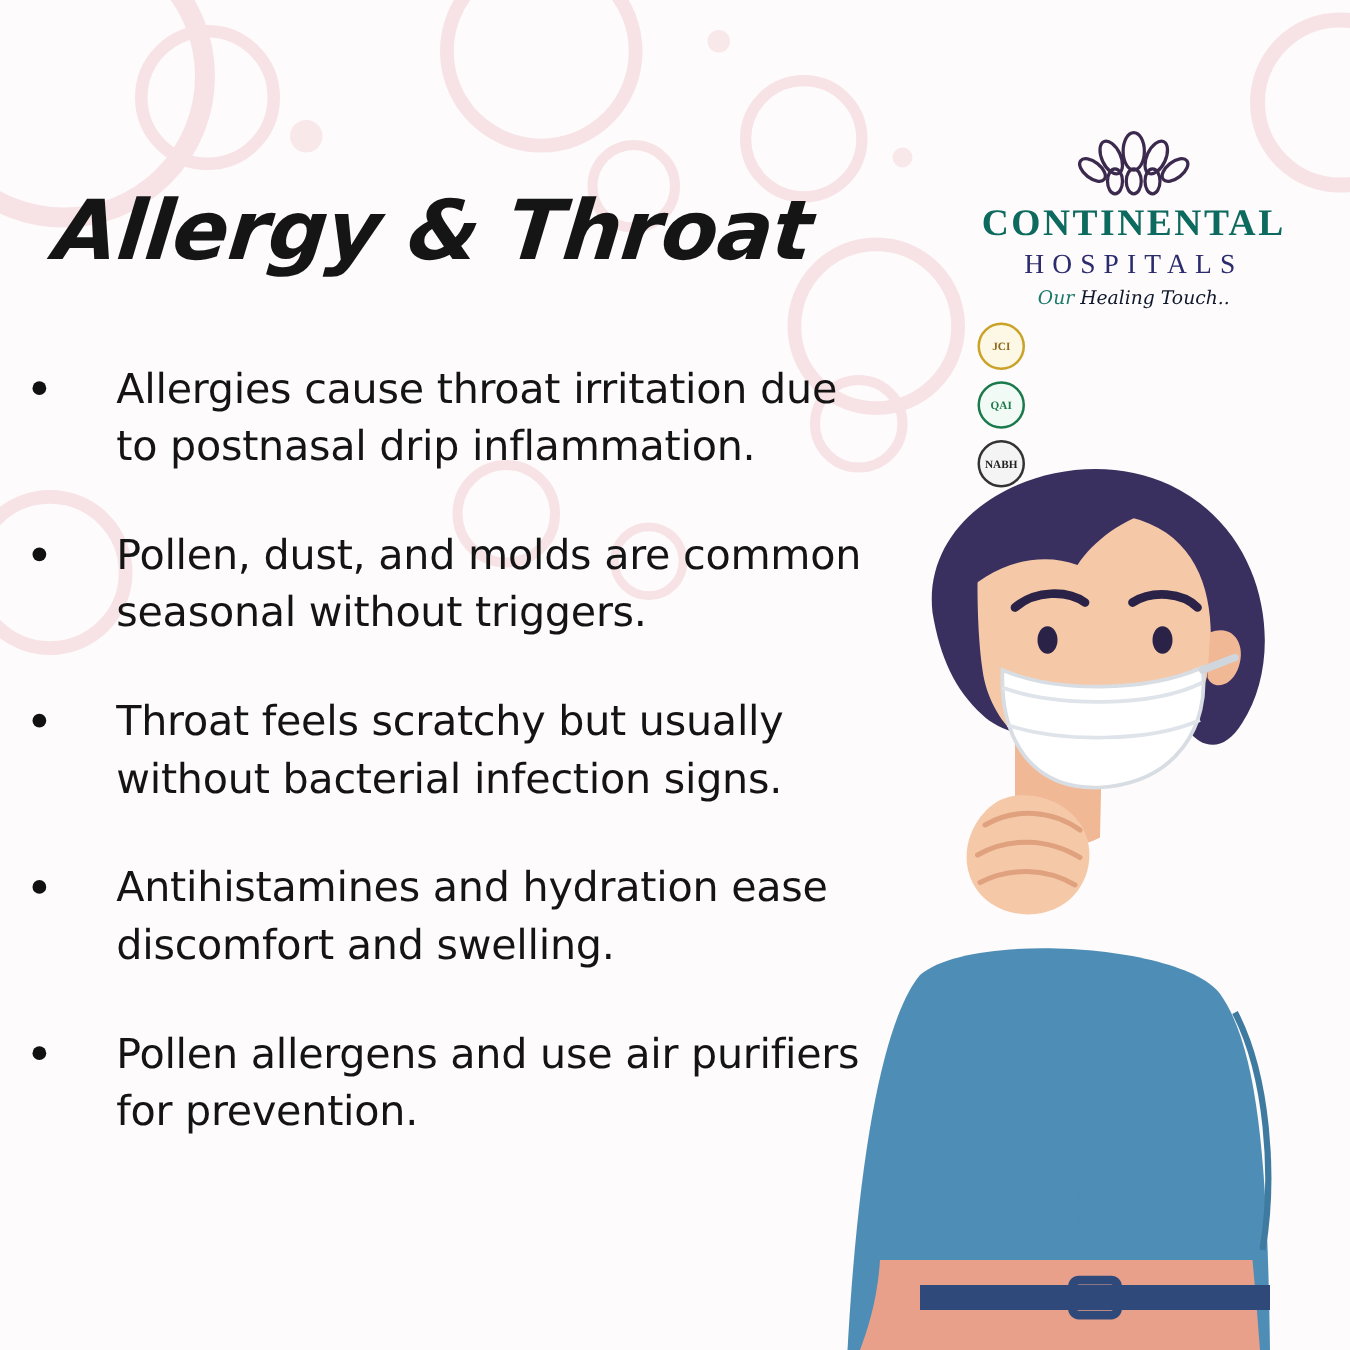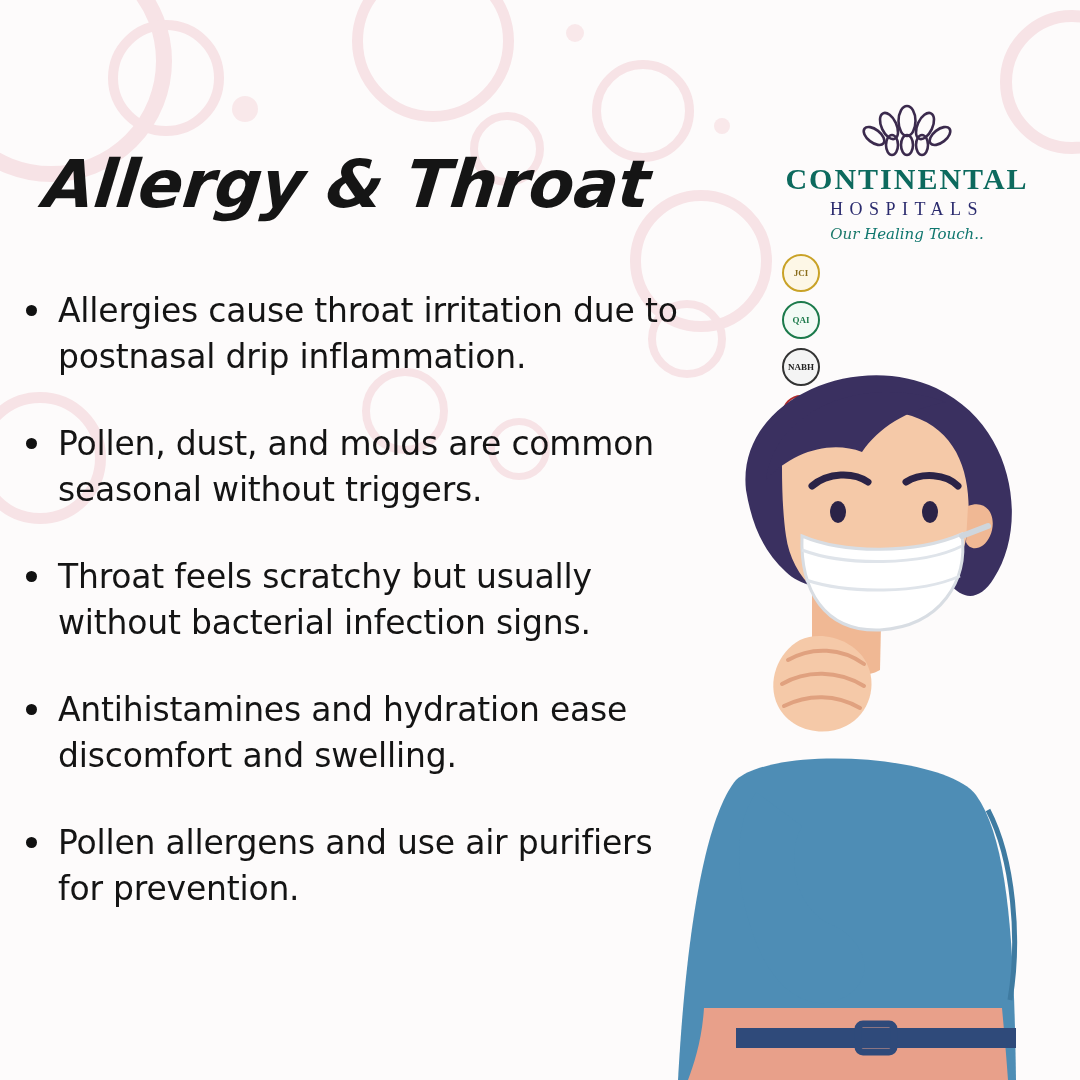--- a/index.html
+++ b/index.html
@@ -60,20 +60,21 @@
   .bullets {
     position: absolute;
     left: 26px;
     top: 288px;
     width: 680px;
   }
   .bullet {
     display: flex;
     align-items: flex-start;
     margin-bottom: 42px;
+    gap: 35px;
   }
   .bullet-dot {
     flex: 0 0 auto;
     width: 11px;
     height: 11px;
     border-radius: 50%;
     background: #111111;
     margin: 17px 21px 0 0;
   }
   .bullet-text {
@@ -100,35 +101,35 @@
   .logo-name {
     font-family: "Liberation Serif", serif;
     font-size: 30px;
     letter-spacing: 2.0px;
     font-weight: 700;
     color: #0d6a5e;
     line-height: 1;
   }
   .logo-sub {
     font-family: "Liberation Serif", serif;
-    font-size: 18px;
+    font-size: 22px;
     letter-spacing: 6.5px;
     color: #2b2b6e;
     margin-top: 6px;
     line-height: 1;
   }
   .logo-tag {
     font-family: "DejaVu Serif", serif;
     font-style: italic;
     font-size: 15px;
     color: #1c7a6b;
     margin-top: 9px;
     line-height: 1;
   }
-  .logo-tag .accent { color: #0f766e; font-style: italic; }
+  .logo-tag .accent { color: #0f172a; font-style: italic; }
 
   .badges {
     display: flex;
     justify-content: center;
     gap: 9px;
     margin-top: 12px;
     flex-direction: column;
   }
   .badge {
     width: 34px;

